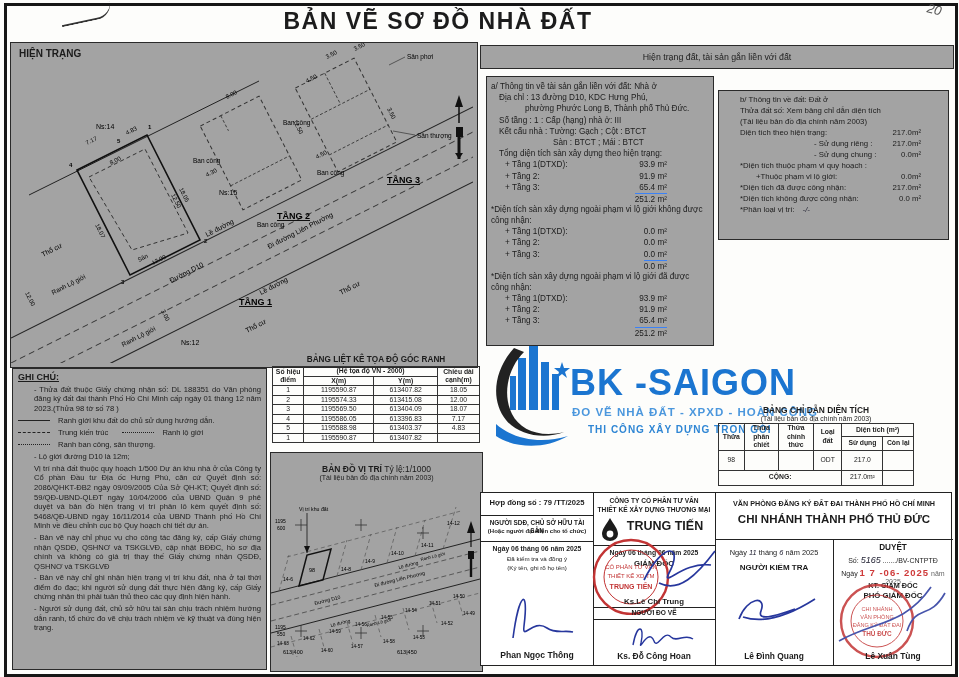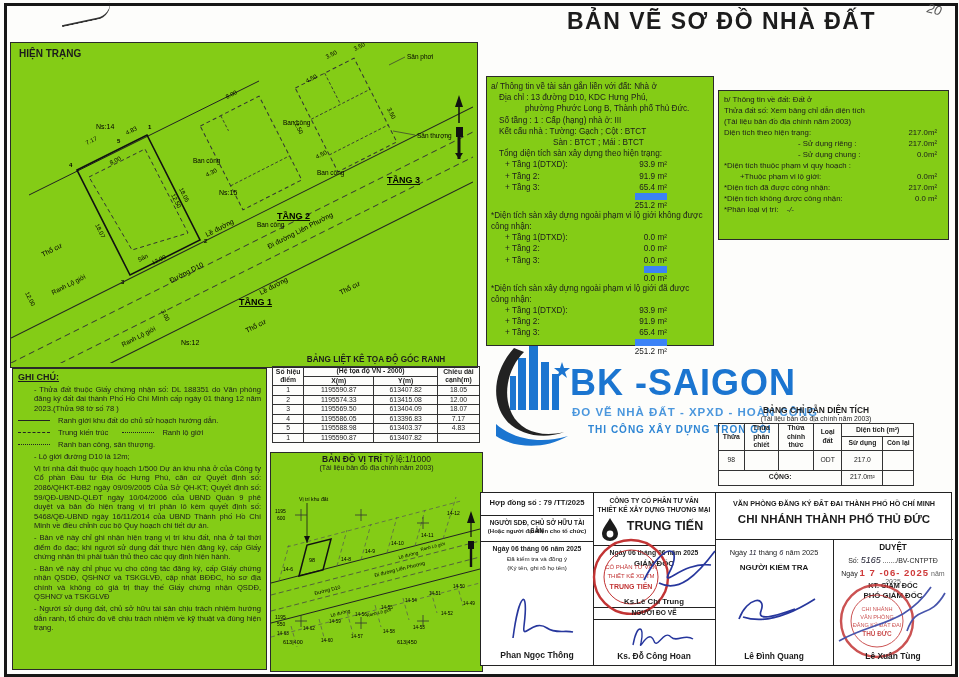--- a/index.html
+++ b/index.html
@@ -1,50 +1,50 @@
 <!DOCTYPE html>
 <html><head>
 <meta charset="utf-8">
 <style>
   html,body{margin:0;padding:0;background:#e8e8e4;font-family:"Liberation Sans",sans-serif;}
   #page{position:relative;width:959px;height:677px;background:#fdfdfb;overflow:hidden;color:#1c1c1c;}
   .abs{position:absolute;}
   .b{font-weight:bold;}
-  .box{border:1.2px solid #2a2a2a;background:#84cc16;}
+  .box{border:1.2px solid #2a2a2a;background:#a3a3a3;}
   #outer-border{left:4px;top:3px;width:948px;height:668px;border:3px solid #161616;pointer-events:none;}
-  #doc-title{left:0;top:8px;width:876px;text-align:right;font-size:23px;font-weight:bold;letter-spacing:1.5px;}
+  #doc-title{left:0;top:8px;width:876px;text-align:center;font-size:23px;font-weight:bold;letter-spacing:1.5px;}
   #corner-note{right:18px;top:2px;font-size:13px;font-style:italic;color:#555;transform:rotate(14deg);}
   #pen-mark{left:60px;top:6px;width:52px;height:14px;border-bottom:2px solid #333;transform:rotate(-12deg);border-radius:0 0 40px 0;}
   
   #ht-box{left:10px;top:42px;width:466px;height:324px;}
   #ht-label{left:8px;top:5px;font-size:10px;}
   
   #gc-box{left:12px;top:368px;width:255px;height:302px;padding:4px 5px;box-sizing:border-box;font-size:7.6px;line-height:9.6px;}
   #gc-title{font-size:9px;text-decoration:underline;margin-bottom:2px;}
   .note{margin-bottom:2px;text-align:justify;margin-left:16px;}
   .leg-row{display:flex;align-items:center;margin:2.5px 0;}
   .leg-line{display:inline-block;width:32px;border-top:1.7px solid #222;margin-right:8px;flex:none;}
   .leg-dash{border-top:1.7px dashed #222;}
   .leg-dot{border-top:1.7px dotted #222;}
   
   #ct-wrap{left:272px;top:355px;width:208px;}
   #ct-title{text-align:center;font-size:8.2px;font-weight:bold;margin-bottom:2px;}
   table.grid{border-collapse:collapse;width:100%;}
   table.grid th,table.grid td{border:1px solid #333;font-size:6.8px;padding:0 1px;text-align:center;line-height:8.5px;}
   
   #map-box{left:270px;top:452px;width:211px;height:218px;}
-  #map-title{text-align:center;font-size:8.5px;margin-top:1px;}
+  #map-title{text-align:center;font-size:8.5px;margin-top:11px;}
   #map-sub{text-align:center;font-size:7px;}
   
   #rp-header{left:480px;top:45px;width:472px;height:22px;line-height:22px;text-align:center;font-size:8.8px;}
   #a-box{left:486px;top:76px;width:228px;height:270px;padding:4px 4px;box-sizing:border-box;font-size:8.2px;line-height:11.2px;}
-  #b-box{left:718px;top:90px;width:231px;height:150px;padding:3px 5px;box-sizing:border-box;font-size:7.8px;line-height:11px;}
+  #b-box{left:718px;top:90px;width:231px;height:150px;padding:3px 21px;box-sizing:border-box;font-size:7.8px;line-height:11px;}
   .vrow{display:flex;padding-left:14px;}
   .vrow .val{margin-left:auto;margin-right:42px;}
-  .sum .val{border-top:7px solid #3b82f6;}
+  .sum .val{border-top:1px solid #3b82f6;}
   .brow{display:flex;}
   .brow .val{margin-left:auto;margin-right:6px;}
   
   #logo{left:484px;top:340px;width:345px;height:122px;}
   #logo-name{position:absolute;left:86px;top:22px;font-size:36px;font-weight:bold;color:#1b75d0;letter-spacing:1px;}
   #logo-tag1{position:absolute;left:88px;top:66px;font-size:11.5px;font-weight:bold;color:#4b97dd;letter-spacing:1px;}
   #logo-tag2{position:absolute;left:104px;top:84px;font-size:10px;font-weight:bold;color:#2f86d4;letter-spacing:1px;}
   
   #at-wrap{left:718px;top:405px;width:196px;}
   #at-title{text-align:center;font-size:8.4px;font-weight:bold;}
@@ -148,36 +148,36 @@
         <polygon points="448,116 444,110 452,110" fill="#111"></polygon>
       </g>
     </svg>
   </div>
 
   <div class="abs box" id="gc-box">
     <div class="b" id="gc-title">GHI CHÚ:</div>
     <div class="note">- Thửa đất thuộc Giấy chứng nhận số: DL 188351  do Văn phòng đăng ký đất đai thành Phố Hồ Chí Minh cấp ngày 01 tháng 12 năm 2023.(Thửa 98 tờ số 78 )</div>
     <div class="leg-row">
       <span class="leg-line"></span>
-      <span>Ranh giới khu đất do chủ sử hoạch hướng dẫn.</span>
+      <span>Ranh giới khu đất do chủ sử dụng hướng dẫn.</span>
     </div>
     <div class="leg-row">
       <span class="leg-line leg-dash"></span>
       <span>Trung kiến trúc</span>
       <span class="leg-line leg-dot" style="margin-left:14px"></span>
       <span>Ranh lộ giới</span>
     </div>
     <div class="leg-row">
       <span class="leg-line leg-dot"></span>
       <span>Ranh ban công, sân thượng.</span>
     </div>
     <div class="note">- Lộ giới đường D10 là 12m;</div>
     <div class="note">Vị trí nhà đất thuộc quy hoạch 1/500 Dự án khu nhà ở của Công ty Cổ phần Đầu tư Địa ốc Hưng Phú, căn cứ Quyết định số: 2086/QHKT-ĐB2 ngày 09/09/2005 Của Sở QH-KT; Quyết định số: 59/QĐ-UBND-QLĐT ngày 10/04/2006 của UBND Quận 9 phê duyệt và bản đồ hiện trạng vị trí phân lô kèm quyết định số: 5468/QĐ-UBND ngày 16/11/2014 của UBND Thành phố Hồ Chí Minh về điều chỉnh cục bộ Quy hoạch chi tiết dự án.</div>
+    <div class="note">- Bản vẽ này chỉ phục vụ cho công tác đăng ký, cấp Giấy chứng nhận QSDĐ, QSHNƠ và TSKGLVĐ, cập nhật BĐĐC, hồ sơ địa chính và không có giá trị thay thế Giấy chứng nhận QSDĐ, QSHNƠ và TSKGLVĐ</div>
     <div class="note">- Bản vẽ này chỉ ghi nhận hiện trạng vị trí khu đất, nhà ở tại thời điểm đo đạc; khi người sử dụng đất thực hiện đăng ký, cấp Giấy chứng nhận thì phải tuân thủ theo các quy định hiện hành.</div>
-    <div class="note">- Bản vẽ này chỉ phục vụ cho công tác đăng ký, cấp Giấy chứng nhận QSDĐ, QSHNƠ và TSKGLVĐ, cập nhật BĐĐC, hồ sơ địa chính và không có giá trị thay thế Giấy chứng nhận QSDĐ, QSHNƠ và TSKGLVĐ</div>
     <div class="note">- Người sử dụng đất, chủ sở hữu tài sản chịu trách nhiệm hướng dẫn ranh, tổ chức đo vẽ chịu trách nhiệm về kỹ thuật và đúng hiện trạng.</div>
   </div>
 
   <div class="abs" id="ct-wrap">
     <div id="ct-title">BẢNG LIỆT KÊ TỌA ĐỘ GÓC RANH</div>
     <table class="grid">
       <tbody>
           <tr>
         <th rowspan="2" style="width:26px">Số hiệu điểm</th>
         <th colspan="2">(Hệ tọa độ VN - 2000)</th>
@@ -318,20 +318,21 @@
 
       <g>
         <polygon points="200,40 196,52 204,52" fill="#111"></polygon>
         <line x1="200" y1="52" x2="200" y2="66" stroke="#111" stroke-width="1.2"></line>
         <rect x="197" y="70" width="6" height="8" fill="#111"></rect>
         <line x1="200" y1="78" x2="200" y2="96" stroke="#111" stroke-width="2.4"></line>
       </g>
     </svg>
   </div>
 
+  <div class="abs box" id="rp-header">Hiện trạng đất, tài sản gắn liền với đất</div>
 
   <div class="abs box" id="a-box">
     <div>a/ Thông tin về tài sản gắn liền với đất: Nhà ở</div>
     <div style="padding-left:8px">Địa chỉ : 13 đường D10, KDC Hưng Phú,</div>
     <div style="padding-left:34px">phường Phước Long B, Thành phố Thủ Đức.</div>
     <div style="padding-left:8px">Số tầng : 1   : Cấp (hạng) nhà ở:   III</div>
     <div style="padding-left:8px">Kết cấu nhà : Tường:  Gạch    ; Cột :   BTCT</div>
     <div style="padding-left:62px">Sàn :    BTCT    ; Mái :   BTCT</div>
     <div style="padding-left:8px">Tổng diện tích sàn xây dựng theo hiện trạng:</div>
     <div class="vrow">

